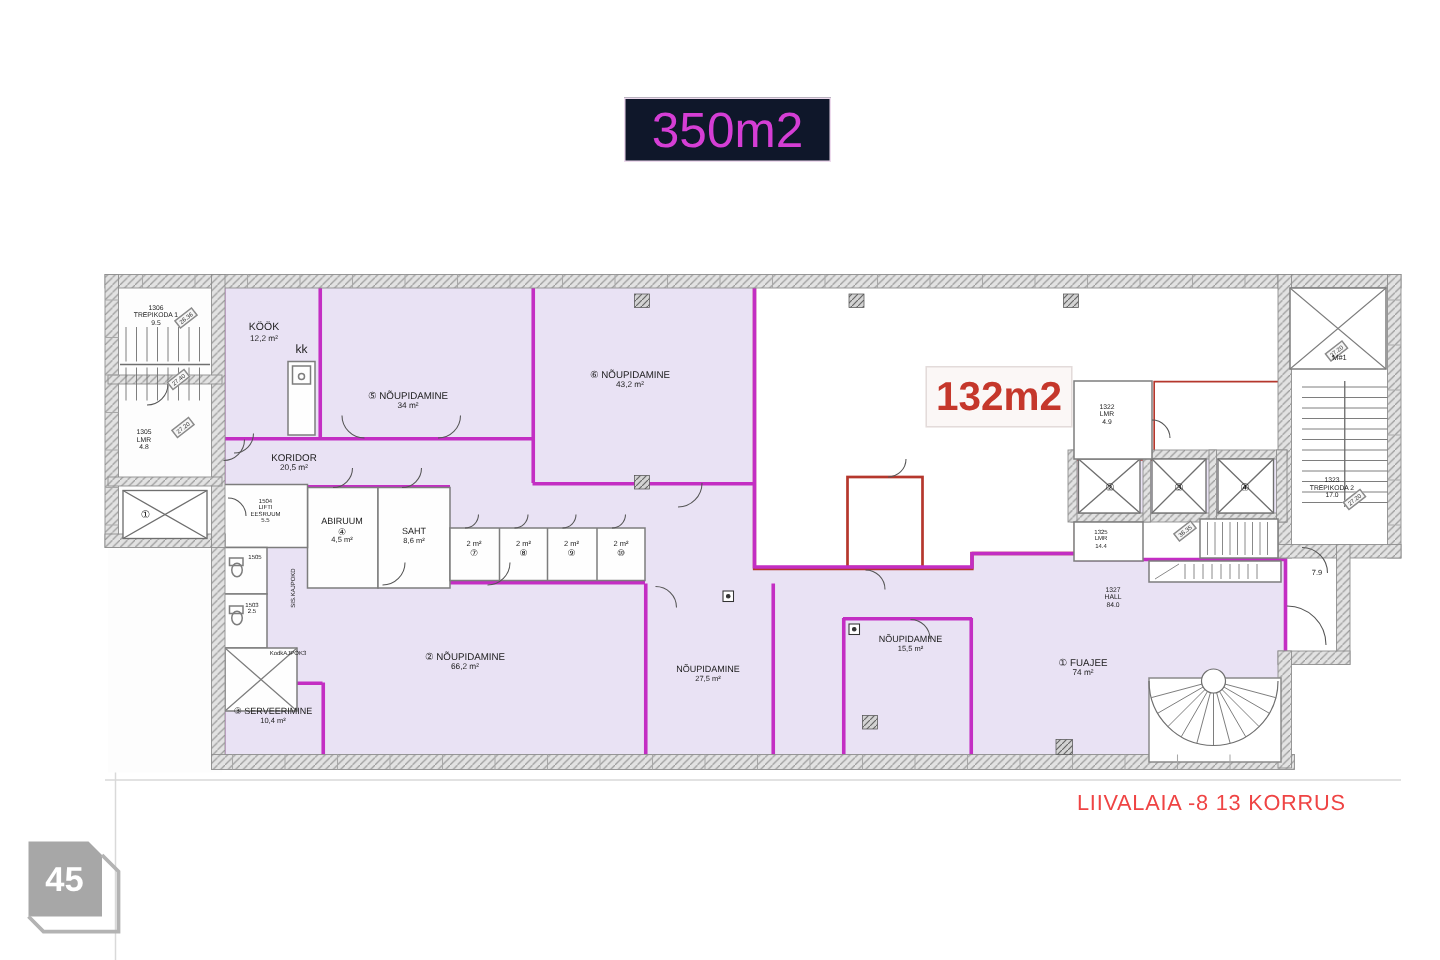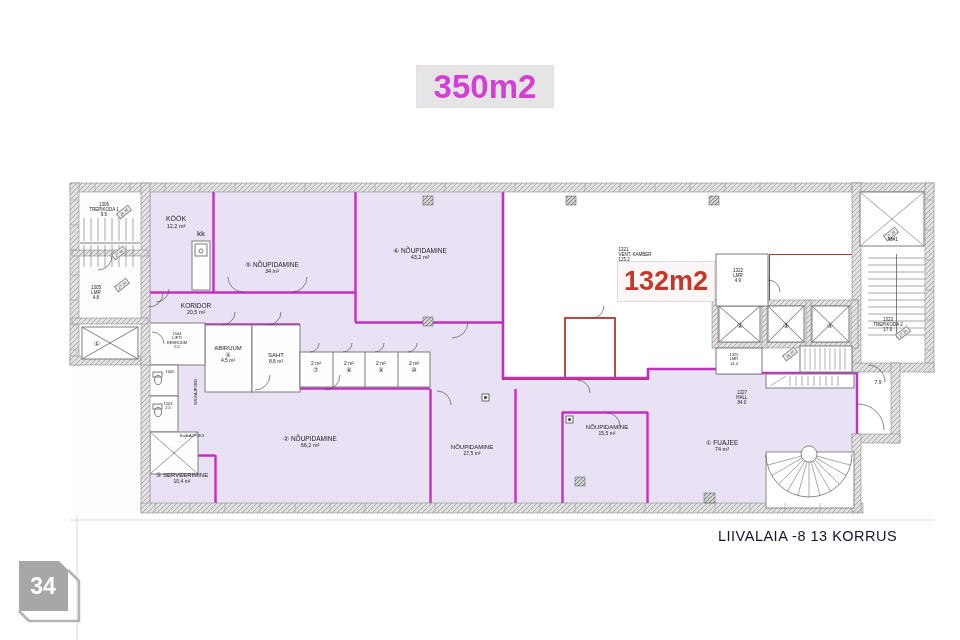--- a/index.html
+++ b/index.html
@@ -1,25 +1,25 @@
 <!DOCTYPE html>
 <html><head>
 <meta charset="utf-8">
 <style>
   html,body{margin:0;padding:0;background:#fff;}
   .stage{position:relative;width:960px;height:640px;background:#ffffff;overflow:hidden;
          font-family:"Liberation Sans",sans-serif;}
   .title{position:absolute;left:6px;top:70px;font-size:31px;color:#161616;letter-spacing:1px;}
-  .badge350{position:absolute;left:416px;top:65px;width:136px;height:41px;background:#e5e5e5;
+  .badge350{position:absolute;left:416px;top:65px;width:136px;height:41px;background:#0f172a;
             border:1px solid #ecd9ec;display:flex;align-items:center;justify-content:center;
-            font-size:33px;font-weight:bold;color:#d53ed5;}
-  .badge132{position:absolute;left:617px;top:261px;width:96px;height:39px;background:#fbf7f6;
+            font-size:33px;font-weight:normal;color:#d53ed5;}
+  .badge132{position:absolute;left:617px;top:244px;width:96px;height:39px;background:#fbf7f6;
             border:1px solid #e3dbda;display:flex;align-items:center;justify-content:center;
             font-size:27px;font-weight:bold;color:#c5372b;z-index:3;}
-  .footerlbl{position:absolute;left:718px;top:528px;font-size:14.5px;color:#0f172a;letter-spacing:.5px;z-index:3;}
+  .footerlbl{position:absolute;left:718px;top:528px;font-size:14.5px;color:#ef4444;letter-spacing:.5px;z-index:3;}
   .plansvg{position:absolute;left:0;top:0;z-index:1;}
   .lbl{position:absolute;transform:translate(-50%,-50%);text-align:center;color:#1c1c1c;
        line-height:1.12;white-space:nowrap;z-index:2;}
   .ln{display:block;}
   .s8{font-size:8px;} .s7{font-size:7px;} .s65{font-size:6.5px;} .s6{font-size:6px;}
   .s55{font-size:5.5px;} .s5{font-size:5px;} .s45{font-size:4.5px;} .s4{font-size:4px;}
   .bold{font-weight:normal;}
   .chip{position:absolute;transform:translate(-50%,-50%) rotate(-38deg);font-size:4px;color:#333;
         border:0.5px solid #8a8a8a;background:#f6f6f6;padding:0 1.5px;z-index:2;white-space:nowrap;}
   .vert{transform:translate(-50%,-50%) rotate(-90deg);}
@@ -324,15 +324,15 @@
   <div class="chip" style="left:891px;top:234px">27.20</div>
   <div class="chip" style="left:903px;top:333px">27.20</div>
   <div class="chip" style="left:790px;top:354px">36.35</div>
   <div class="lbl s5" style="left:878px;top:383px">7.9</div>
   <div class="lbl s5" style="left:893px;top:240px">M#1</div>
   <div class="lbl s4 vert" style="left:196px;top:392px">SIS.KAJPOKD</div>
   <div class="lbl s4" style="left:192px;top:436px">KodkAJPOK3</div>
 
   <div class="badge132">132m2</div>
   <div class="footerlbl">LIIVALAIA -8  13 KORRUS</div>
-  <div class="pagebadge-num">34</div>
+  <div class="pagebadge-num">45</div>
 
 </div>
 
 </body></html>

